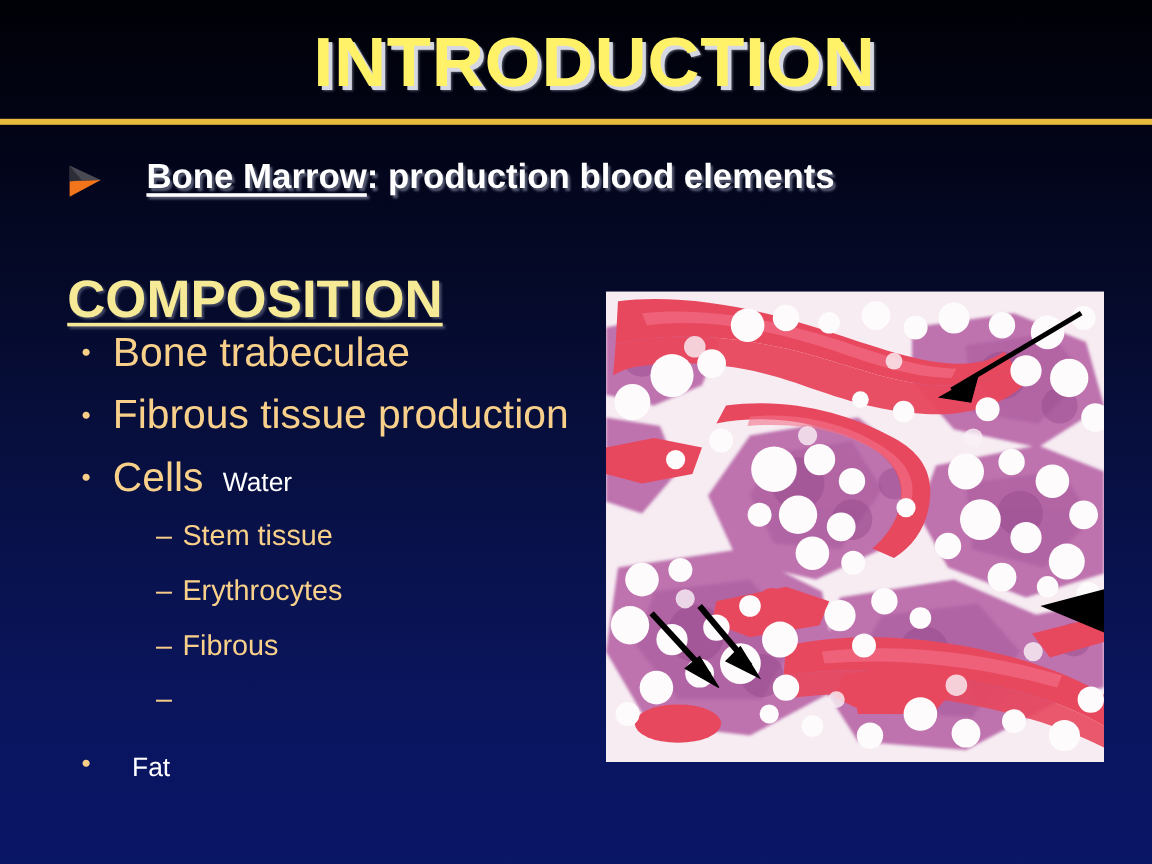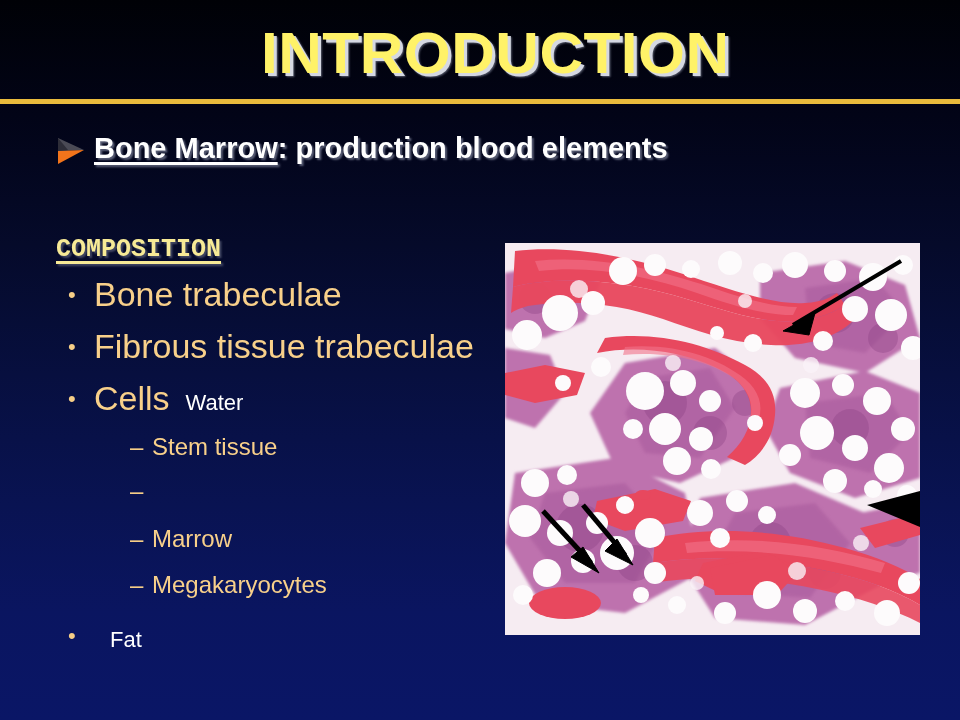--- a/index.html
+++ b/index.html
@@ -59,33 +59,34 @@
     display:inline-block; width:30px; height:34px;
     flex:0 0 30px; position:relative; top:5px;
   }
   .lead-text {
     font-family:"Liberation Sans", sans-serif;
     font-weight:bold;
     font-size:29px;
     line-height:38px;
     color:#FFFFFF;
     text-shadow:2px 2px 2px rgba(120,125,150,0.75);
+    margin-left:28px;
   }
   .lead-text .underlined {
     text-decoration:underline;
     text-decoration-thickness:3px;
     text-underline-offset:4px;
   }
 
   
   #composition-heading {
     position:absolute; left:56px; top:228px;
-    font-family:Liberation Mono, monospace;
+    font-family:Liberation Sans, sans-serif;
     font-weight:bold;
-    font-size:25px;
+    font-size:44px;
     line-height:44px;
     color:#F7EA96;
     text-decoration:underline;
     text-decoration-thickness:3px;
     text-underline-offset:5px;
     text-shadow:2px 2px 2px rgba(110,115,140,0.6);
     white-space:nowrap;
   }
 
   
@@ -163,46 +164,46 @@
 
   <div id="bullet-list">
 
     <div class="bullet-row lvl1">
       <span class="marker">•</span>
       <span class="label">Bone trabeculae</span>
     </div>
 
     <div class="bullet-row lvl1">
       <span class="marker">•</span>
-      <span class="label">Fibrous tissue  trabeculae</span>
+      <span class="label">Fibrous tissue  production</span>
     </div>
 
     <div class="bullet-row lvl1">
       <span class="marker">•</span>
       <span class="label">Cells</span>
       <span class="annot">Water</span>
     </div>
 
     <div class="bullet-row lvl2">
       <span class="marker">–</span>
       <span class="label">Stem tissue</span>
     </div>
 
     <div class="bullet-row lvl2">
       <span class="marker">–</span>
+      <span class="label">Erythrocytes</span>
     </div>
 
     <div class="bullet-row lvl2">
       <span class="marker">–</span>
-      <span class="label">Marrow</span>
+      <span class="label">Fibrous</span>
     </div>
 
     <div class="bullet-row lvl2">
       <span class="marker">–</span>
-      <span class="label">Megakaryocytes</span>
     </div>
 
     <div class="bullet-row lvl1" id="lipocytes-row">
       <span class="marker">•</span>
       <span class="annot">Fat</span>
     </div>
 
   </div>
 
   <div id="histology-figure">

